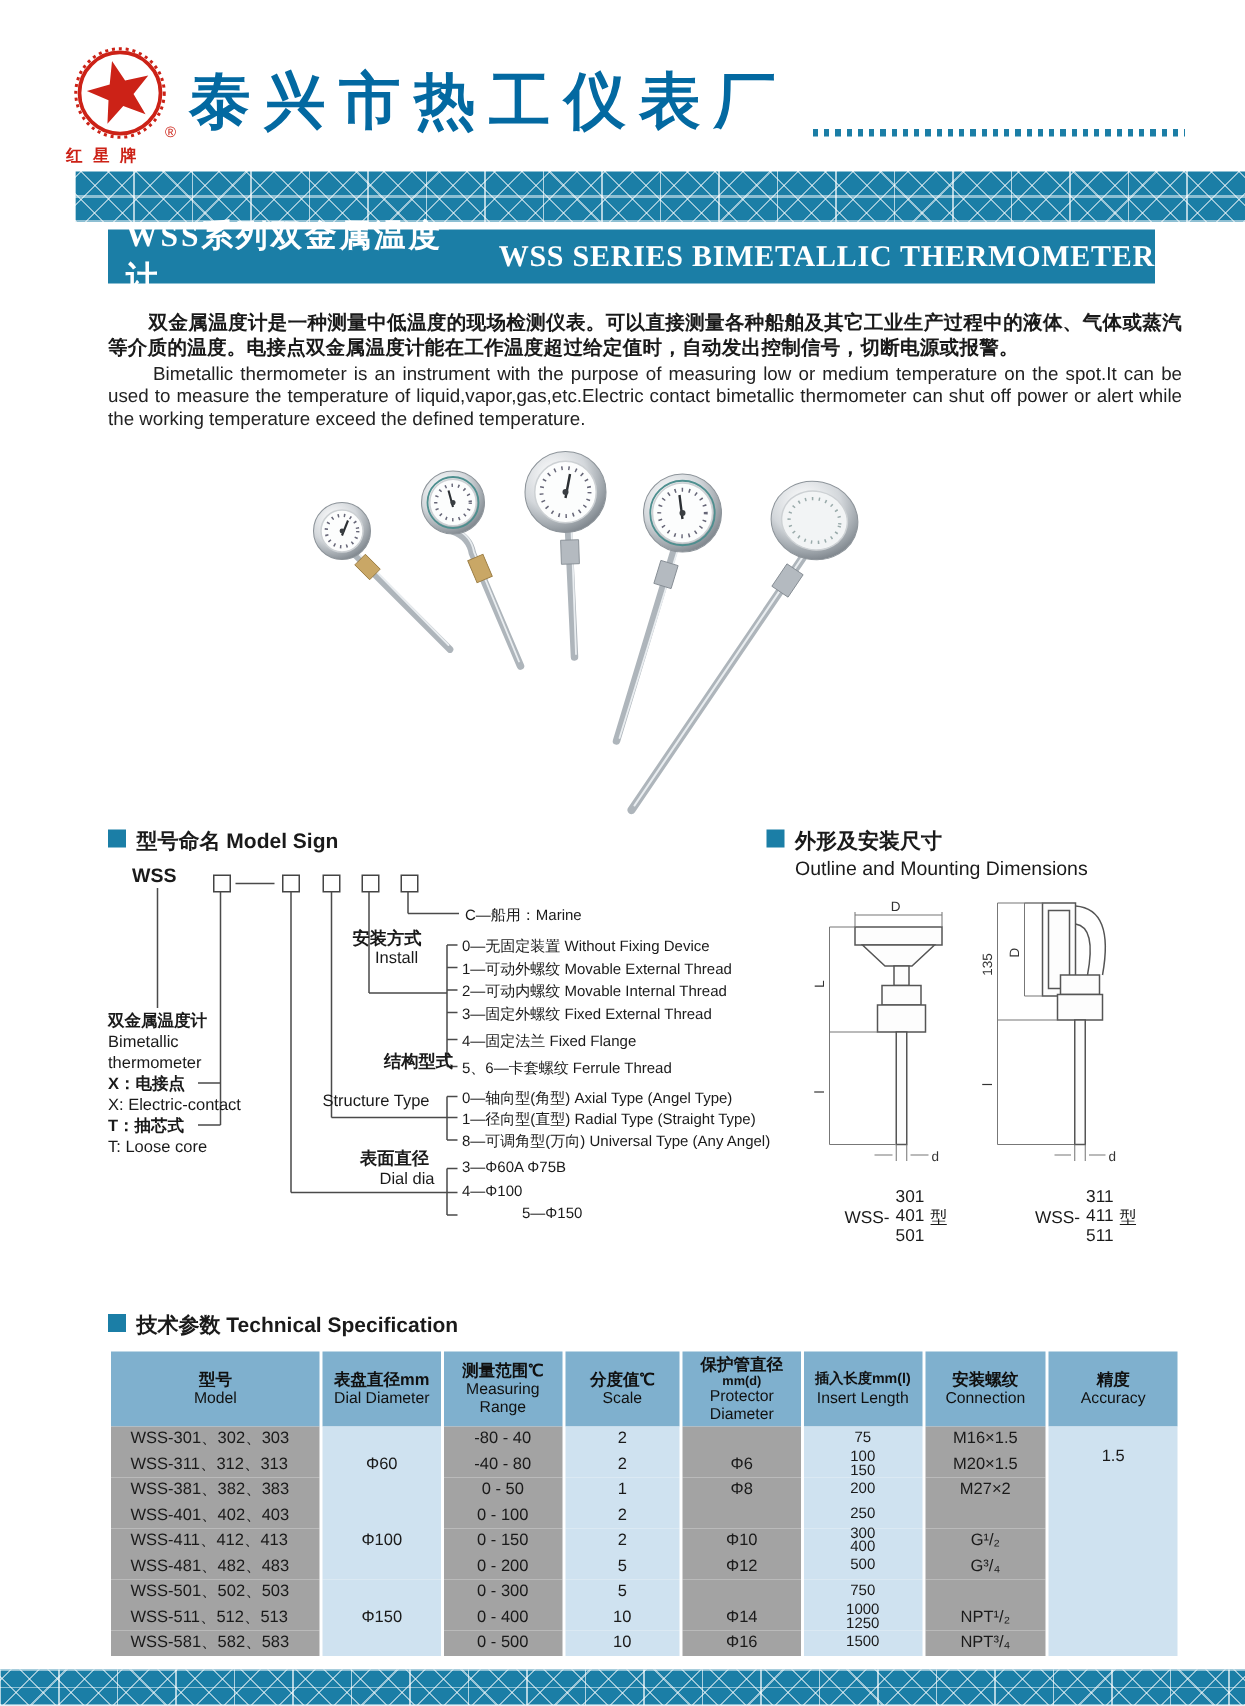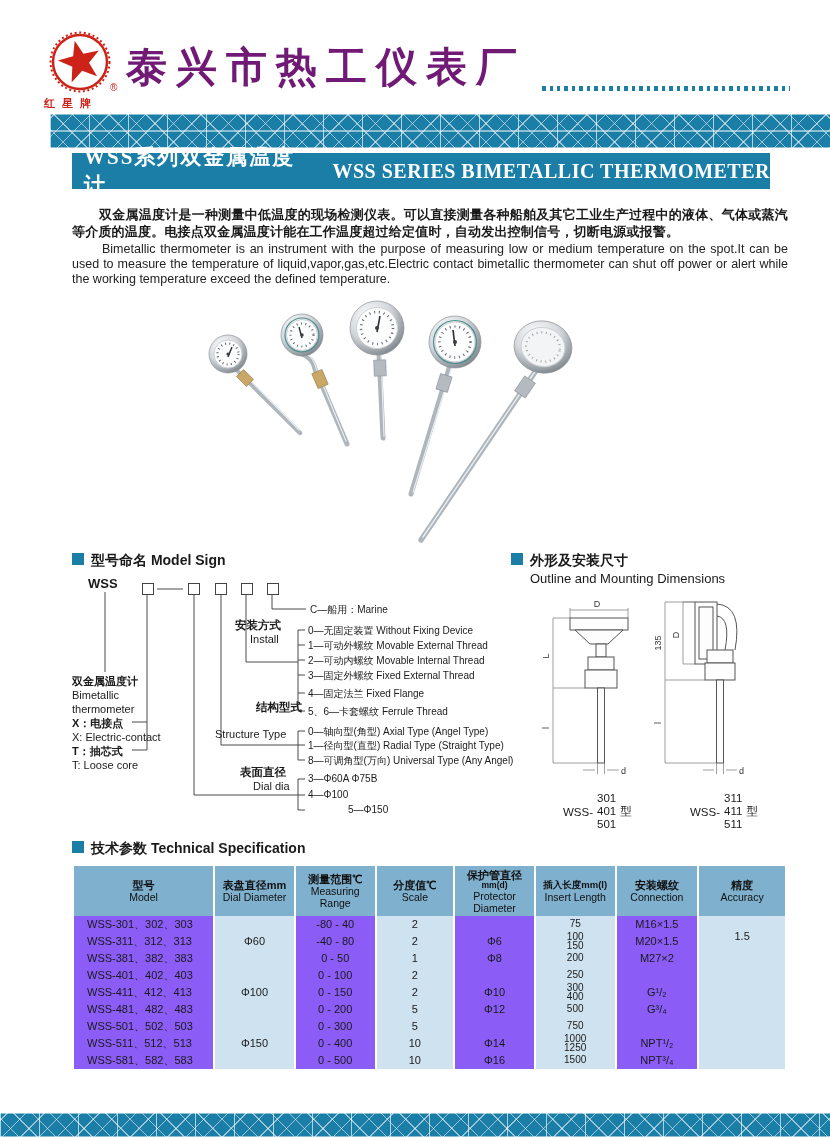--- a/index.html
+++ b/index.html
@@ -2,21 +2,21 @@
 <html><head>
 <meta charset="utf-8">
 <style>
   html,body{margin:0;padding:0;background:#fff;}
   .page{position:relative;width:830px;height:1137px;background:#fff;overflow:hidden;
         font-family:"Liberation Sans",sans-serif;color:#1a1a1a;}
   .abs{position:absolute;}
 
   
   .company-name{position:absolute;left:126px;top:40px;font-size:41px;font-weight:bold;
-    letter-spacing:9px;color:#701a75;white-space:nowrap;}
+    letter-spacing:9px;color:#0369a1;white-space:nowrap;}
   .dotted-leader{position:absolute;left:542px;top:86px;width:248px;height:5px;
     background:repeating-linear-gradient(90deg,#1b7ea6 0 3.5px,transparent 3.5px 7.5px);}
   .brand-label{position:absolute;left:44px;top:96px;color:#cc2217;font-size:11px;
     font-weight:bold;letter-spacing:7px;white-space:nowrap;}
 
   
   .band{background-color:#1b7ea6;
     background-image:
       repeating-linear-gradient(45deg, rgba(255,255,255,.55) 0 1px, rgba(255,255,255,0) 1px 13px),
       repeating-linear-gradient(-45deg, rgba(255,255,255,.55) 0 1px, rgba(255,255,255,0) 1px 13px),
@@ -58,30 +58,30 @@
   .outline .t1{position:absolute;left:6px;top:0;}
   .outline .t2{position:absolute;left:25px;top:19px;font-size:13px;white-space:nowrap;}
   .otag{position:absolute;display:flex;align-items:center;gap:4px;font-size:11.5px;}
   .otag-nums span{display:block;text-align:center;line-height:13px;}
   .odraw{stroke:#555;fill:none;stroke-width:1;}
   .odraw-fill{stroke:#555;fill:#fdfdfd;stroke-width:1;}
   .dimline{stroke:#777;stroke-width:.7;fill:none;}
   .dimtxt{font-size:9px;fill:#333;font-family:"Liberation Sans",sans-serif;}
 
   
-  .spec{position:absolute;left:72px;top:840px;width:716px;}
+  .spec{position:absolute;left:72px;top:875px;width:716px;}
   .spec-table{border-collapse:separate;border-spacing:2px 0;table-layout:fixed;
     width:715px;margin-top:8px;font-size:11px;}
   .spec-table th{background:#7fb0ce;height:50px;vertical-align:middle;padding:0 1px;color:#101010;}
   .hcn{display:block;font-size:11px;font-weight:bold;line-height:12px;white-space:nowrap;}
   .hsub{display:block;font-size:8.5px;line-height:9px;font-weight:bold;}
   .hen{display:block;font-size:10.5px;font-weight:normal;line-height:12px;white-space:nowrap;}
   .spec-table td{text-align:center;height:17px;line-height:17px;padding:0;white-space:nowrap;}
   td.model{text-align:left;padding-left:13px;}
-  .cg{background:#8b5cf6;} .cb{background:#cfe2f0;}
+  .cg{background:#a3a3a3;} .cb{background:#cfe2f0;}
   td.ins span{display:block;line-height:8.2px;font-size:10px;}
   td.acc-cell{vertical-align:top;line-height:12px;padding-top:14px;}
   td.dial-cell{vertical-align:middle;}
 </style>
 </head>
 <body>
 
 <div class="page">
 
   <div class="abs" style="left:0;top:0;width:830px;height:150px;">

